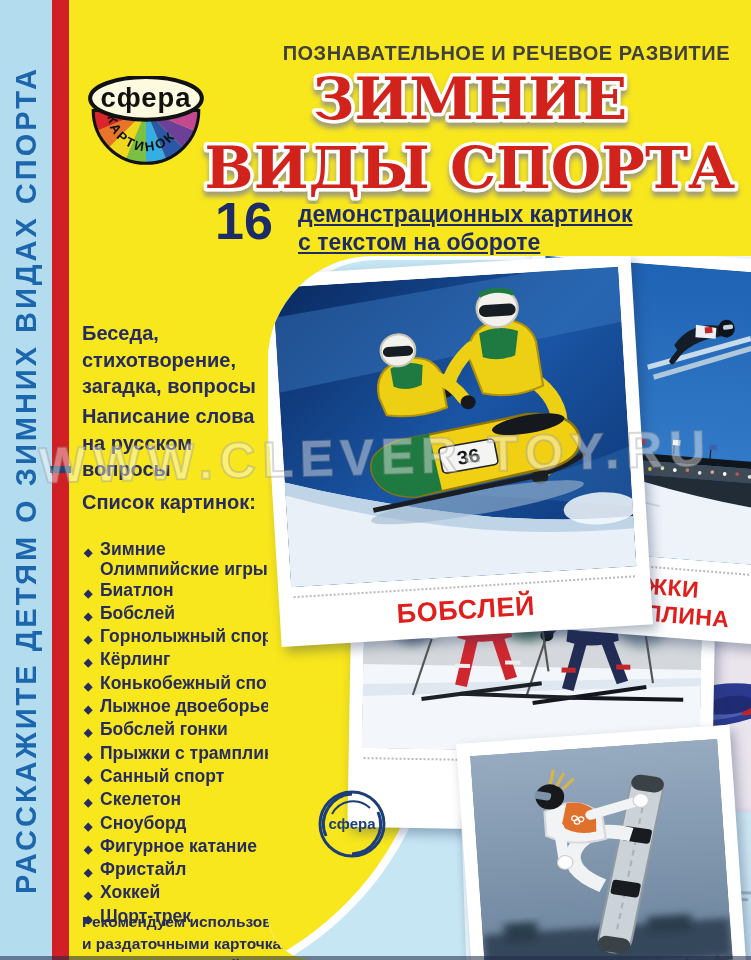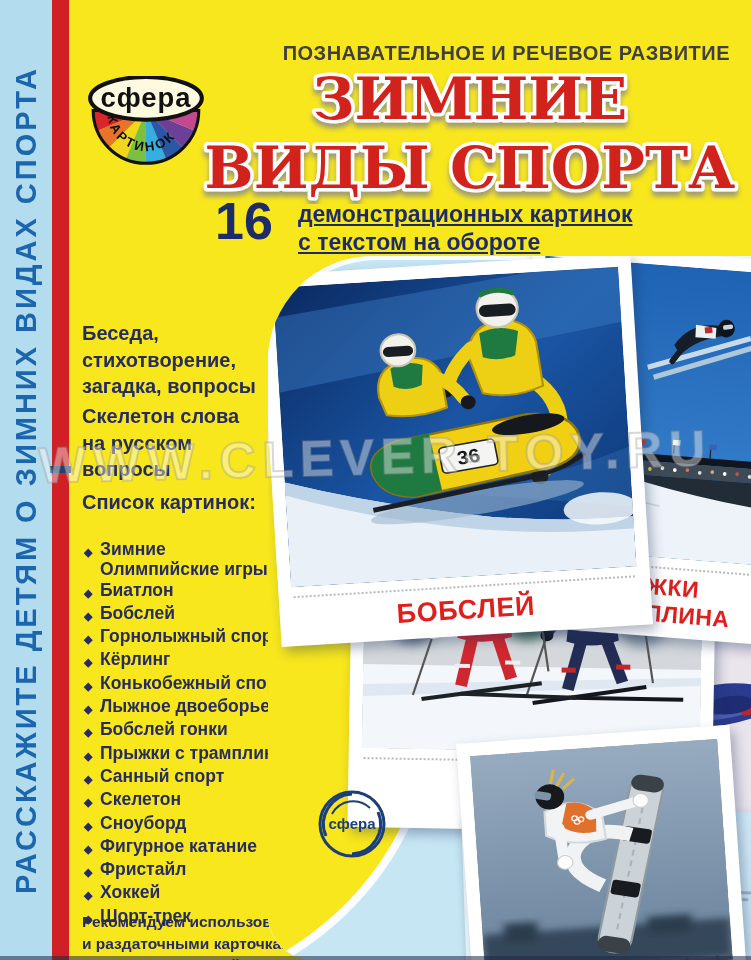--- a/index.html
+++ b/index.html
@@ -134,21 +134,21 @@
   <div>демонстрационных картинок</div>
   <div>с текстом на обороте</div>
 </div>
 
 <div class="abs feat navy">
   <div>Беседа,</div>
   <div>стихотворение,</div>
   <div>загадка, вопросы</div>
 </div>
 <div class="abs feat feat2 navy">
-  <div>Скелетон слова</div>
+  <div>Написание слова</div>
   <div>на русском</div>
   <div>вопросы</div>
 </div>
 <div class="abs list-head navy">Список картинок:</div>
 <div class="abs list navy">
   <div class="li">
       <span class="blt">◆</span>
       <span class="lit">Зимние
 Олимпийские игры</span>
     </div>

